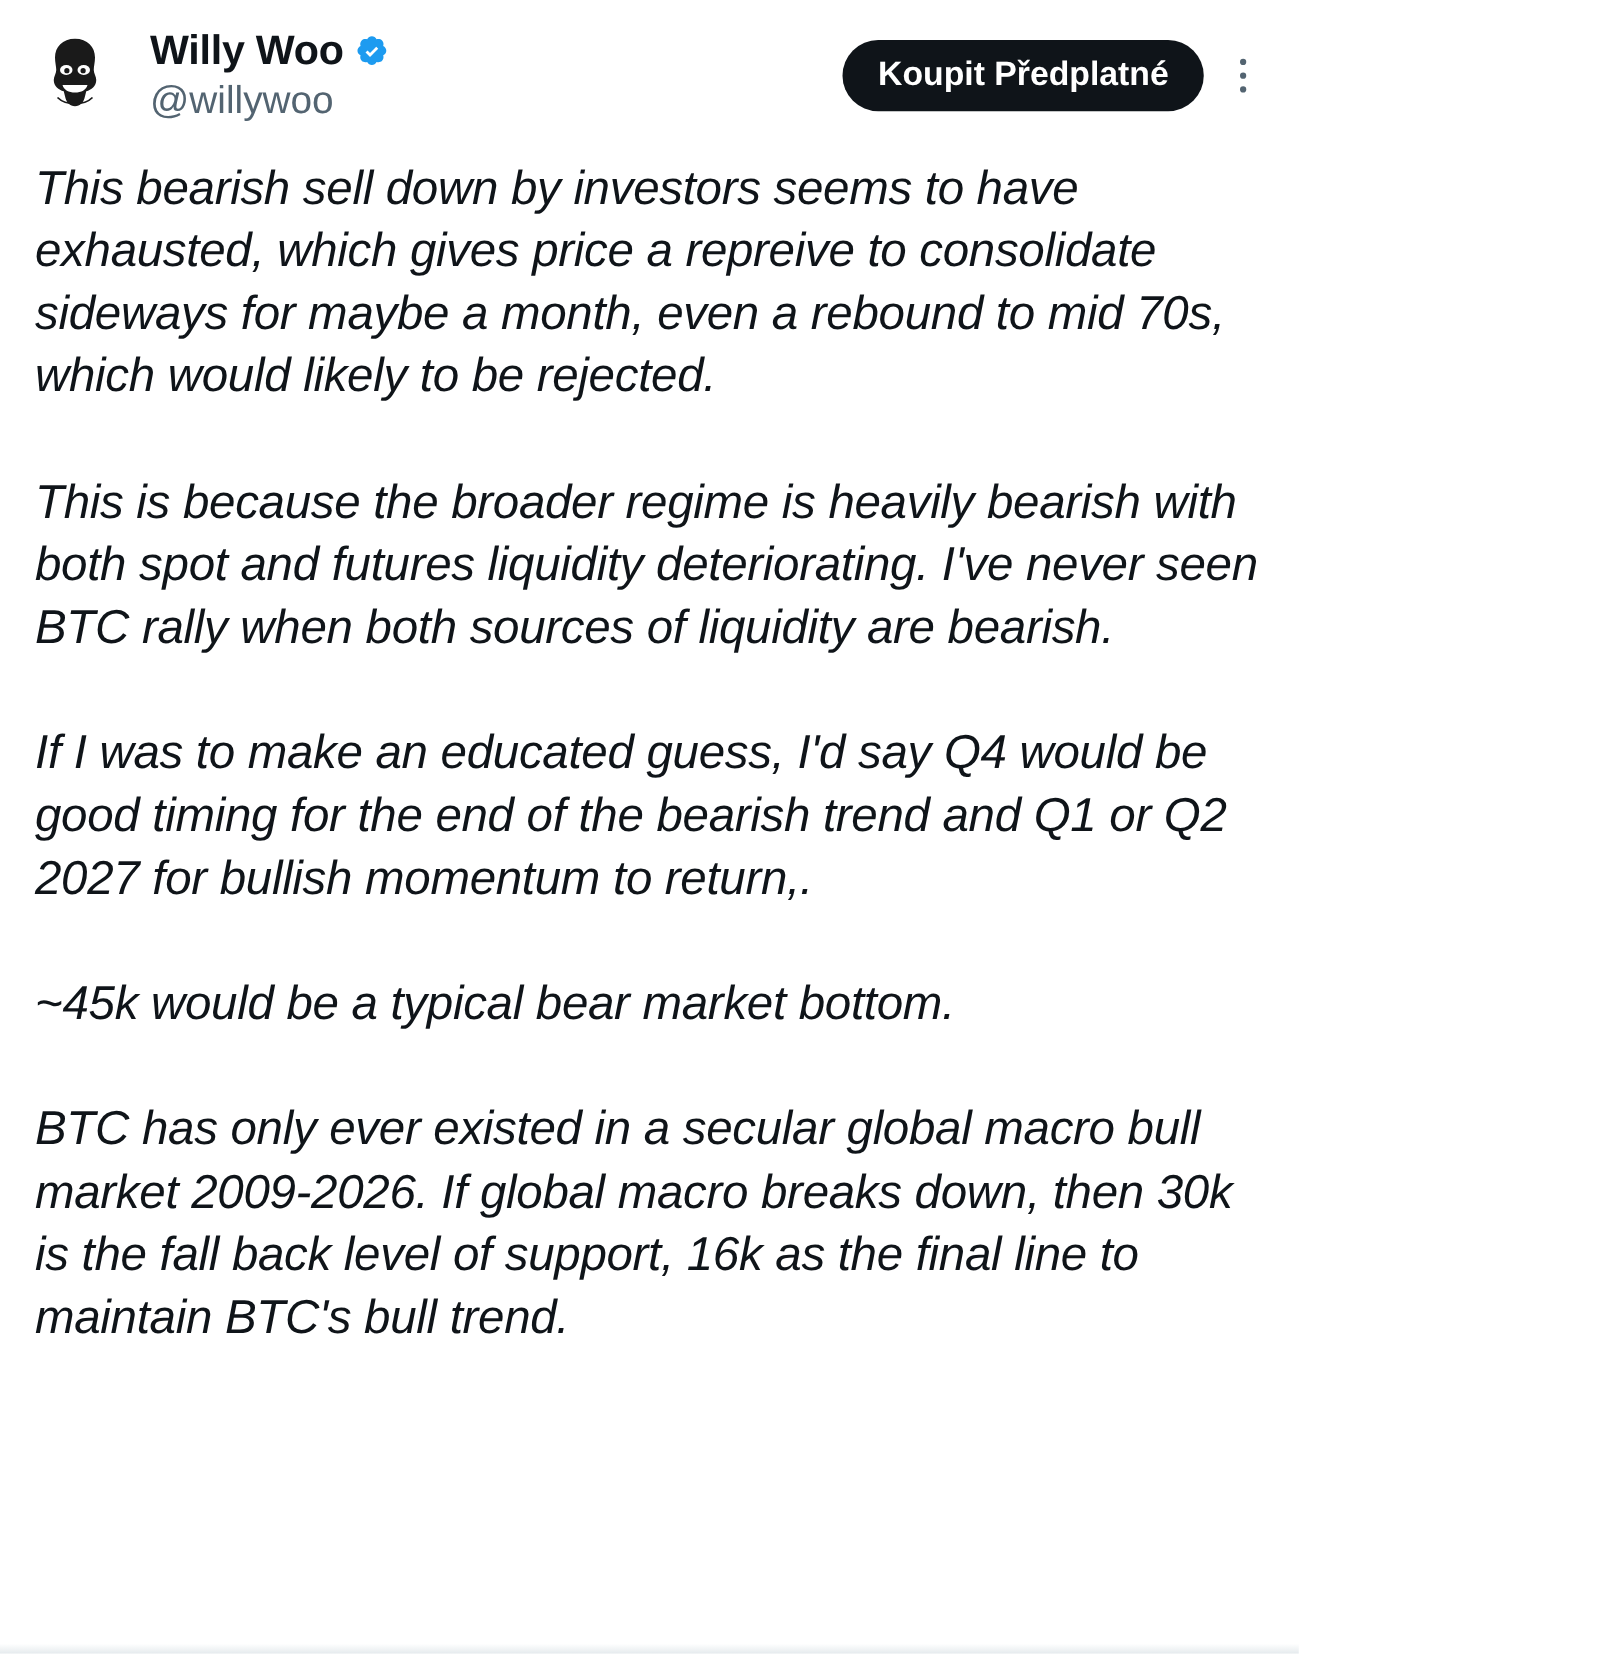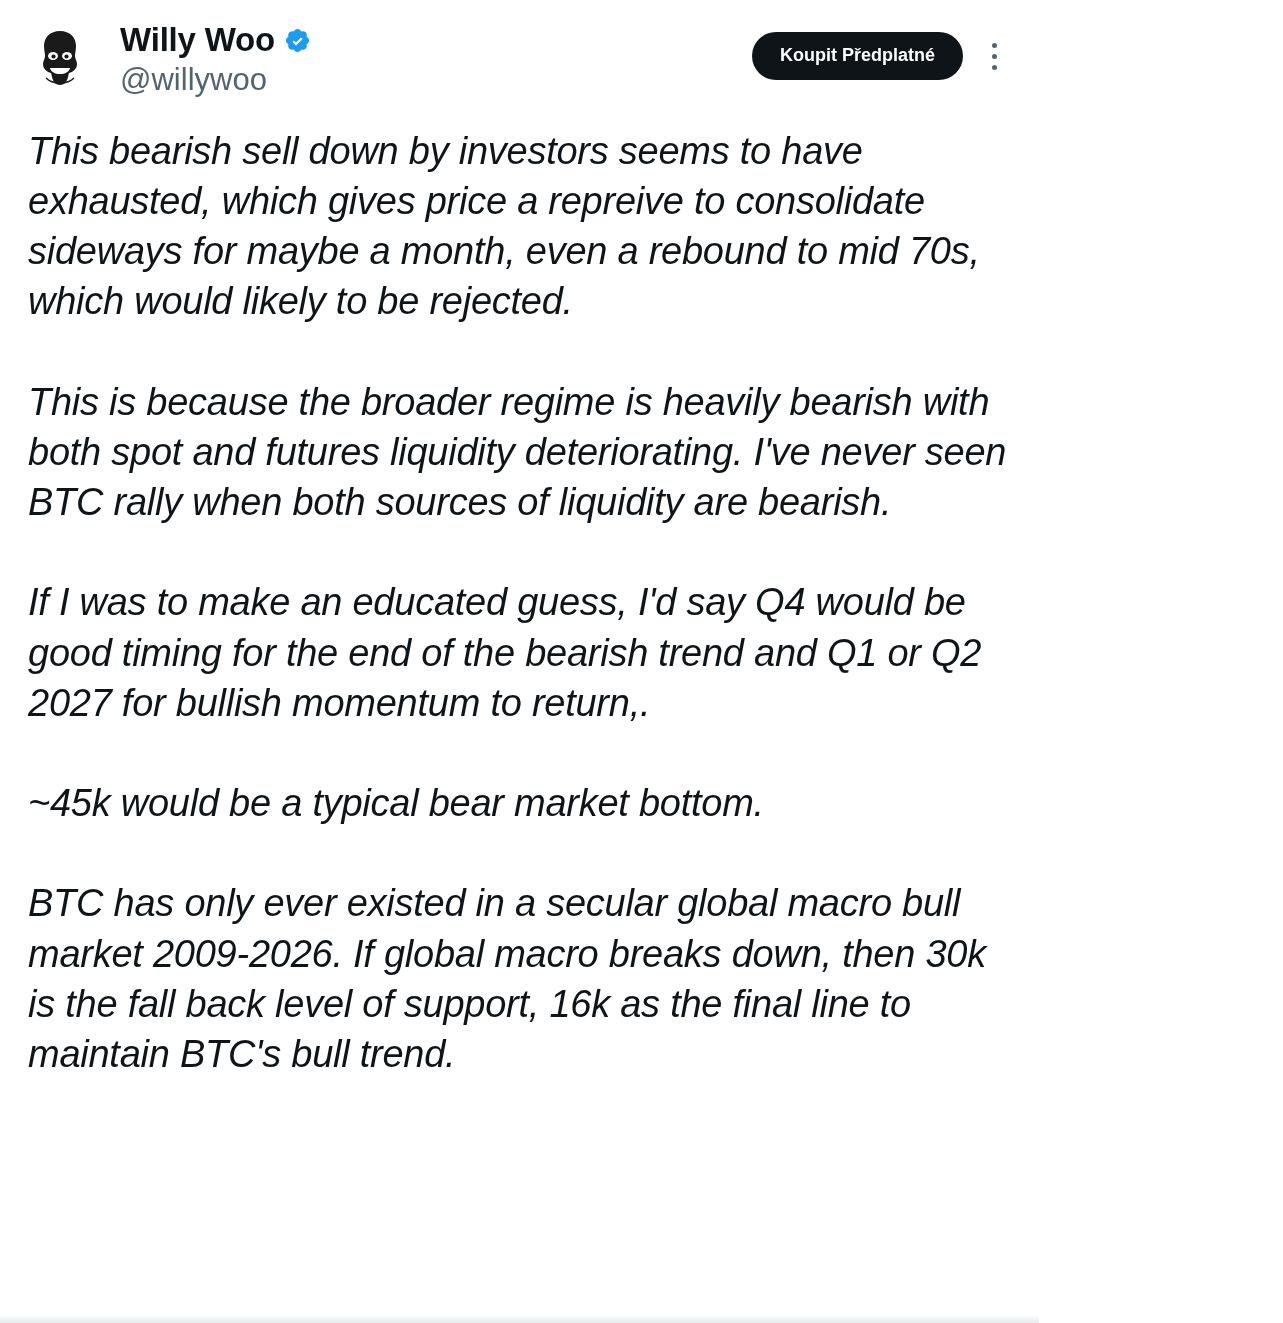--- a/index.html
+++ b/index.html
@@ -79,21 +79,21 @@
     align-items: center;
     gap: 14px;
     margin-top: 14px;
   }
   .subscribe-btn {
     background: #0f1419;
     color: #ffffff;
     border: none;
     border-radius: 999px;
     font-family: "Liberation Sans", sans-serif;
-    font-size: 18px;
+    font-size: 27px;
     font-weight: bold;
     padding: 14px 28px 16px 28px;
     line-height: 1;
     cursor: pointer;
     white-space: nowrap;
   }
   .more-btn {
     width: 34px;
     height: 44px;
     display: flex;

